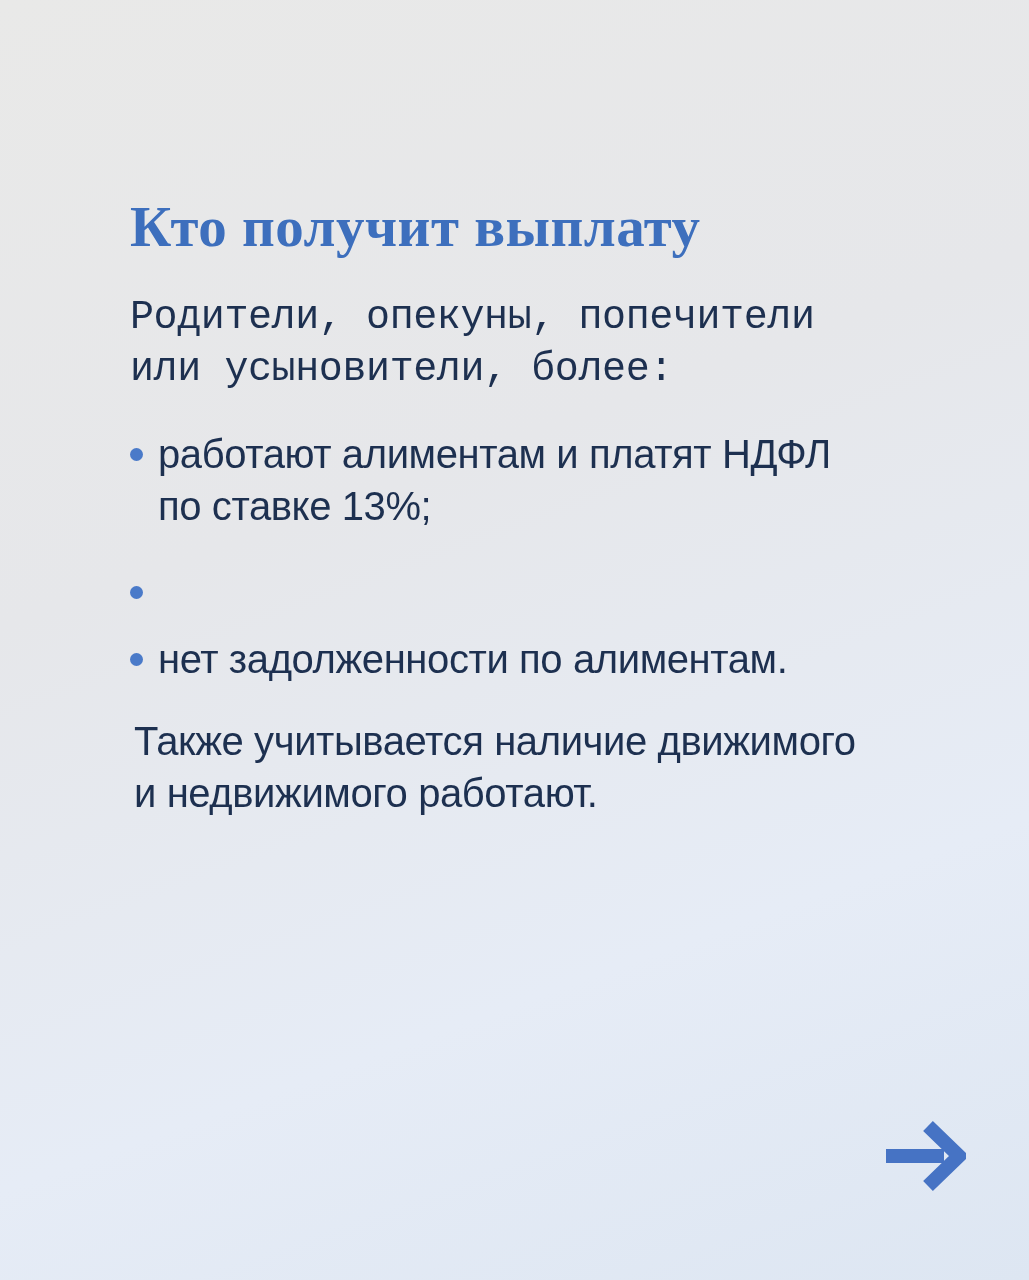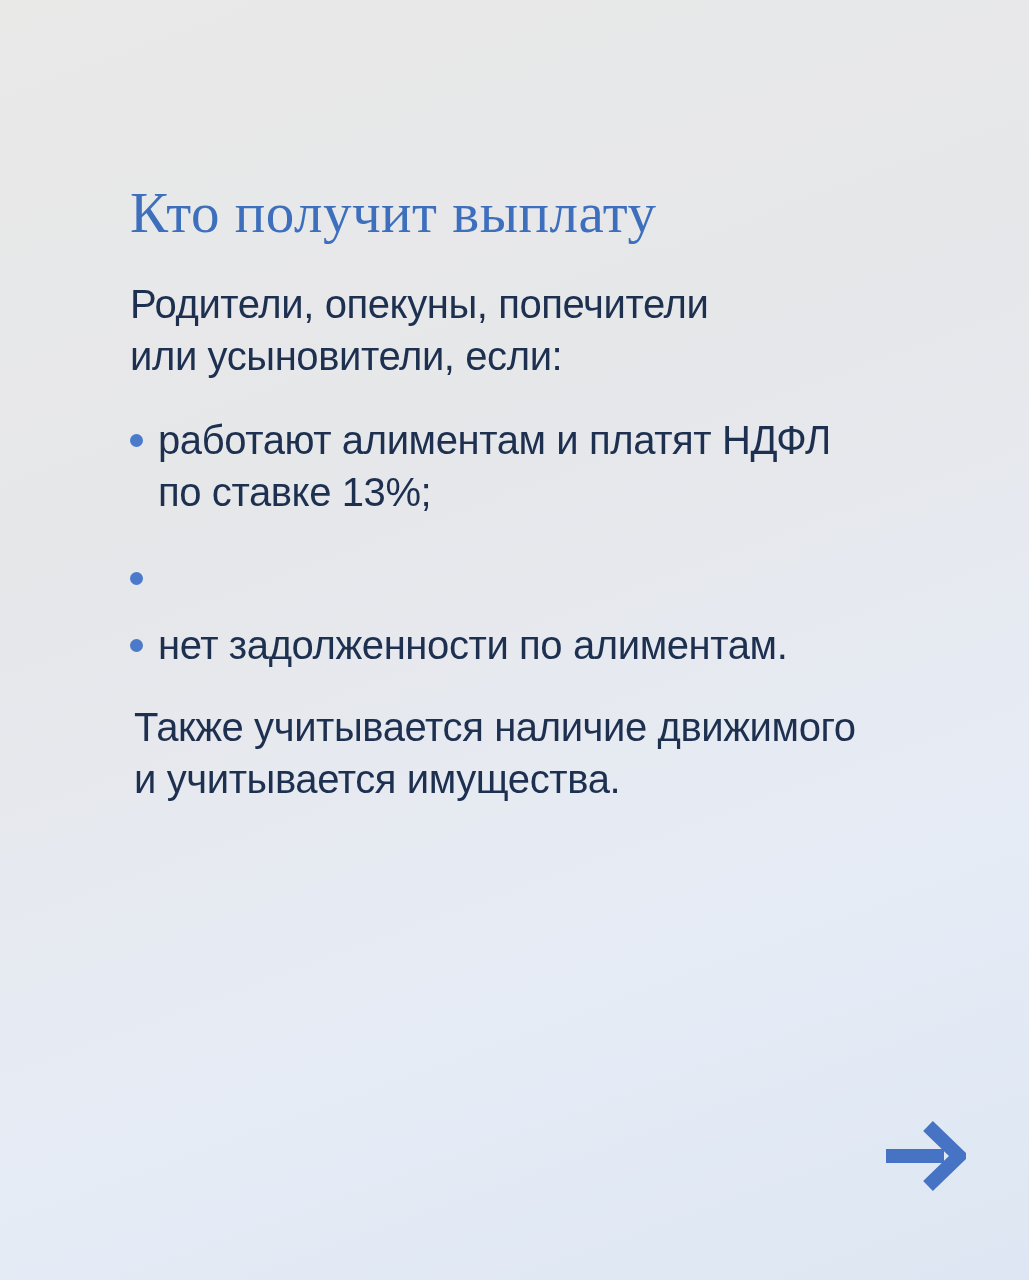--- a/index.html
+++ b/index.html
@@ -12,34 +12,34 @@
     background: linear-gradient(160deg, #e9e9e8 0%, #e6e7ea 38%, #e6ecf6 72%, #dde6f2 100%);
   }
   .content {
     position: absolute;
     left: 130px;
     top: 186px;
     right: 50px;
   }
   .title {
     font-family: "Liberation Serif", "DejaVu Serif", serif;
-    font-weight: 400;
+    font-weight: 700;
     font-size: 57px;
     line-height: 54px;
     color: var(--title-color, #3d6fbd);
-    margin: 0 0 38px 0;
+    margin: 14px 0 38px 0;
     letter-spacing: 0.5px;
   }
   .body-text {
     color: var(--body-color, #1d3050);
     font-size: 40px;
     line-height: 52px;
     letter-spacing: -0.4px;
   }
-  .intro { margin: 6px 0 32px 0; }
+  .intro { margin: 6px 0 32px 0; font-family: Liberation Mono, monospace; }
   .line { white-space: nowrap; }
   .bullet-list {
     list-style: none;
     margin: 0 0 30px 0;
     padding: 0;
   }
   .bullet-item {
     display: flex;
     align-items: flex-start;
     margin: 0 0 34px 0;
@@ -69,21 +69,21 @@
 </style>
 </head>
 <body style="background: linear-gradient(160deg, rgb(233, 233, 232) 0%, rgb(230, 231, 234) 38%, rgb(230, 236, 246) 72%, rgb(221, 230, 242) 100%);">
 
 <div class="content">
 
   <h1 class="title">Кто получит выплату</h1>
 
   <div class="body-text intro">
     <div class="line">Родители, опекуны, попечители</div>
-    <div class="line">или усыновители, если:</div>
+    <div class="line">или усыновители, более:</div>
   </div>
 
   <ul class="bullet-list">
 
 
     <li class="bullet-item">
       <span class="bullet-dot"></span>
       <div class="body-text">
         <div class="line">работают алиментам и платят НДФЛ</div>
         <div class="line">по ставке 13%;</div>
@@ -98,21 +98,21 @@
       <span class="bullet-dot"></span>
       <div class="body-text">
         <div class="line">нет задолженности по алиментам.</div>
       </div>
     </li>
 
   </ul>
 
   <div class="body-text note">
     <div class="line">Также учитывается наличие движимого</div>
-    <div class="line">и учитывается имущества.</div>
+    <div class="line">и недвижимого работают.</div>
   </div>
 
 </div>
 
 <button class="next-arrow-btn">
   <span>
     <svg viewBox="0 0 80 76" xmlns="http://www.w3.org/2000/svg" aria-hidden="true">
       <g class="arrow-shape">
         <rect x="0" y="31" width="58" height="14" fill="#4673c4"></rect>
         <polyline points="42,8 73,38 42,68" fill="none" stroke-width="14" stroke-linejoin="miter" stroke-miterlimit="6" stroke="#4673c4"></polyline>

